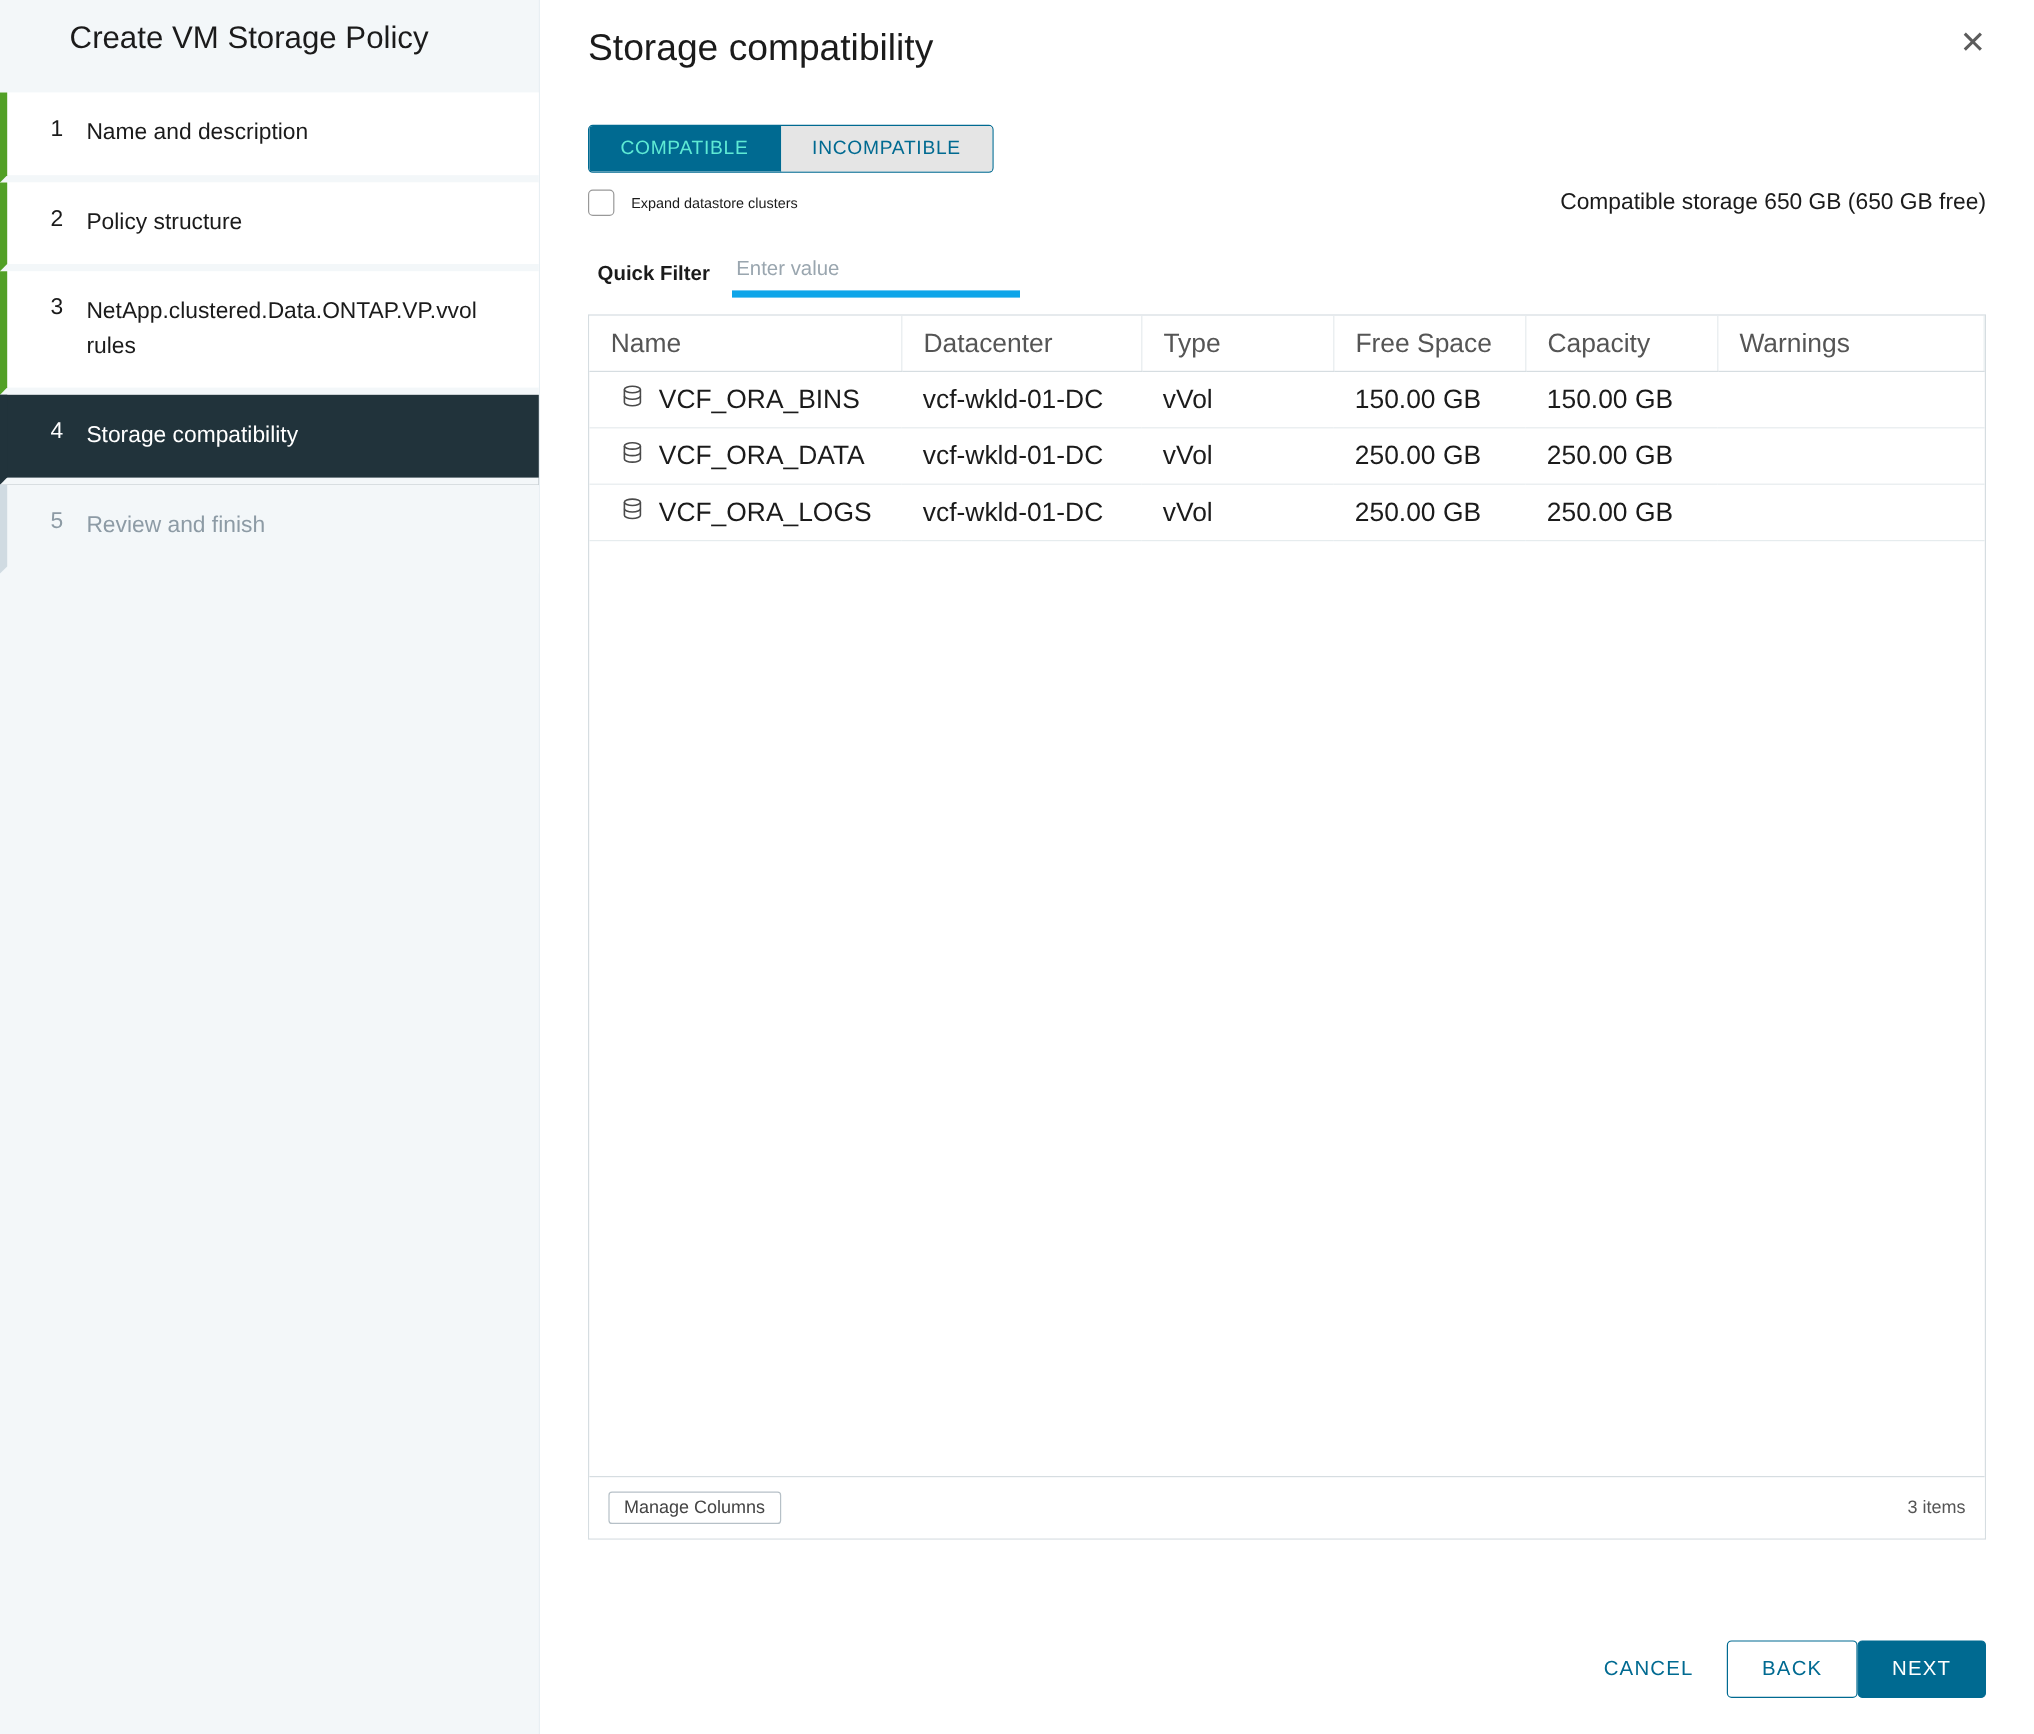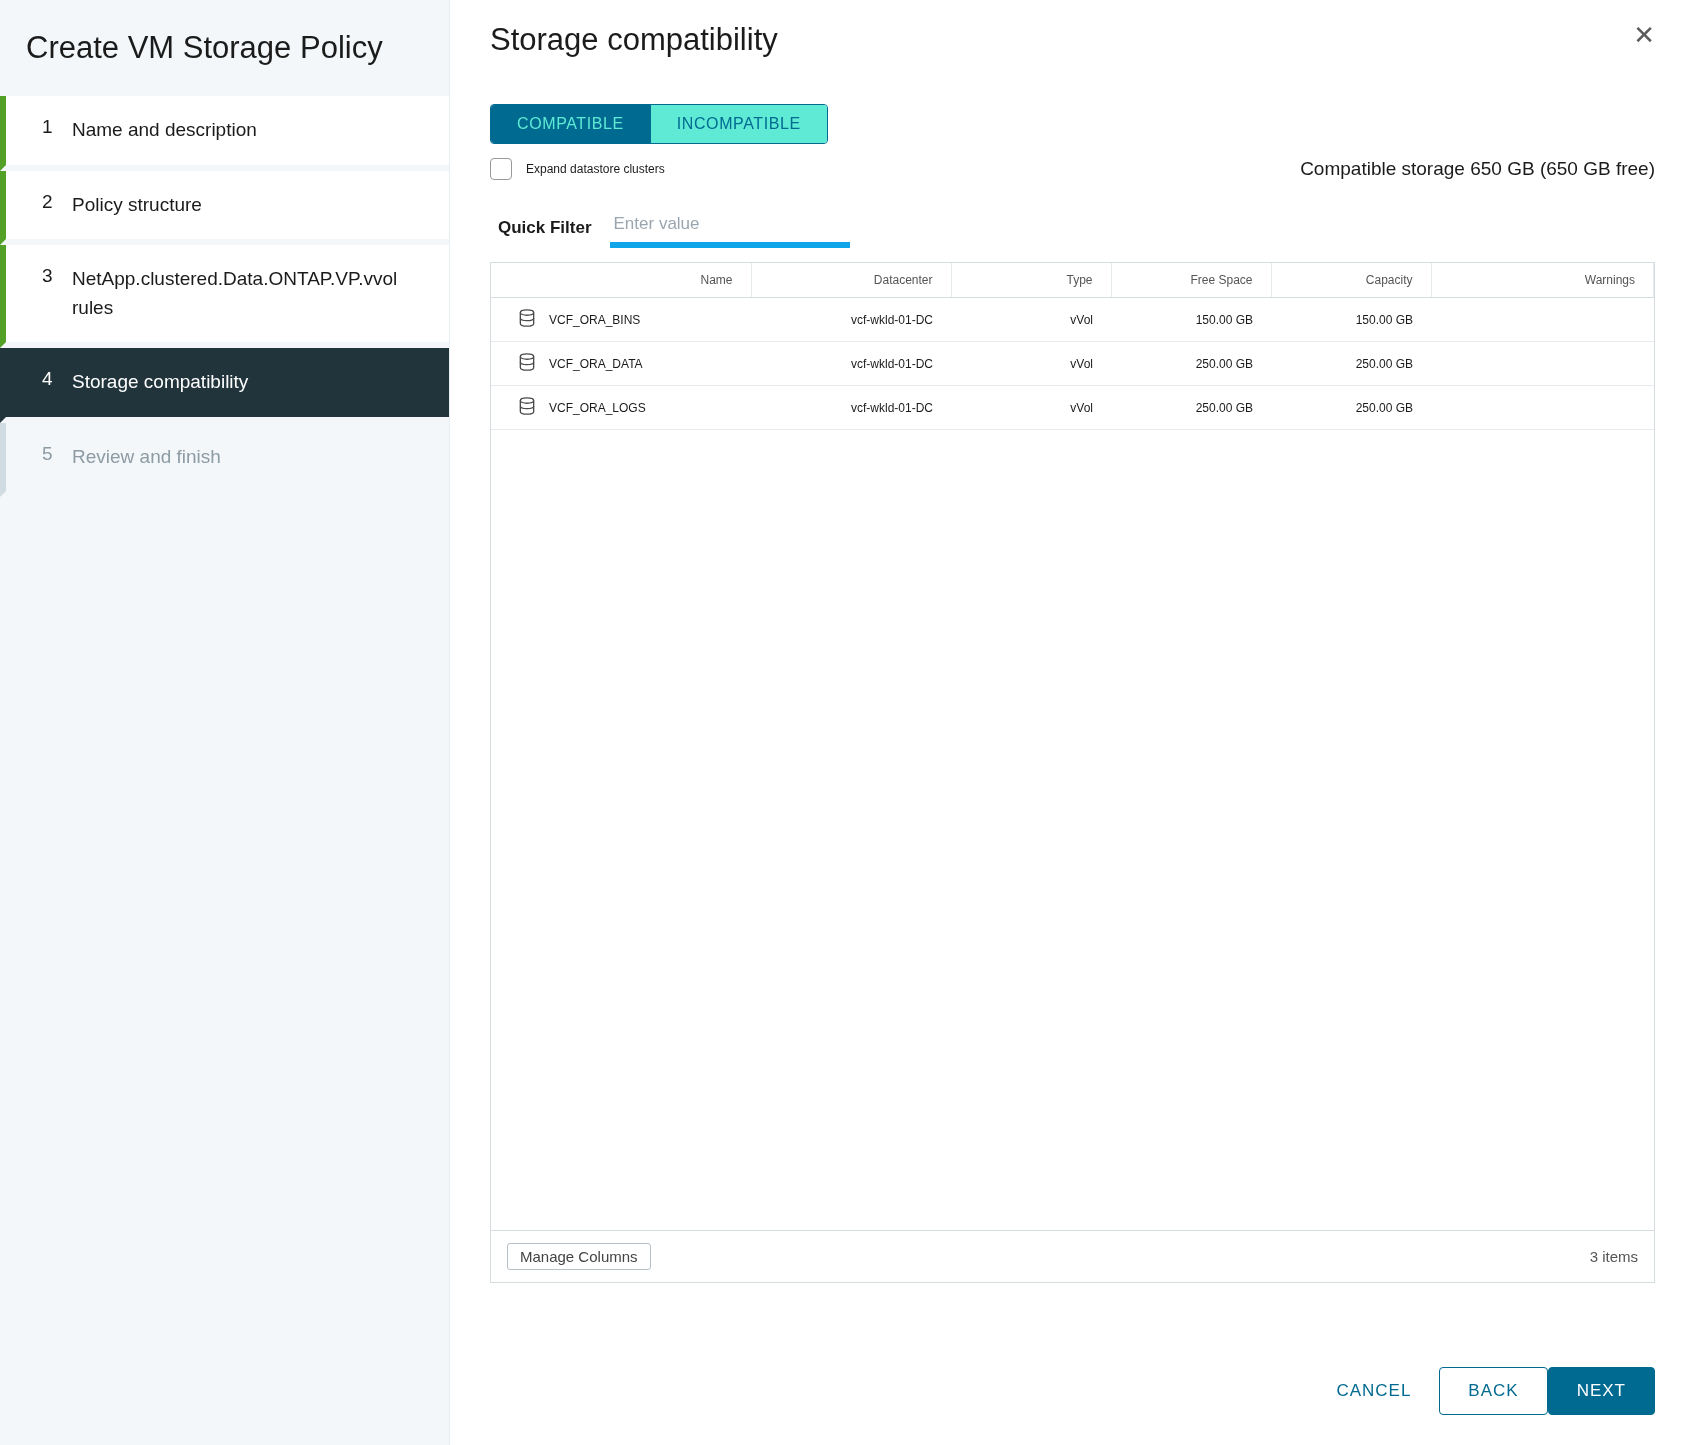--- a/index.html
+++ b/index.html
@@ -15,24 +15,25 @@
   .app { display: flex; height: 100%; }
 
   
   .sidebar {
     width: 450px;
     background: #f3f7f9;
     border-right: 1px solid #e8eff3;
     padding: 0;
   }
   .sidebar-title {
-    font-size: 31px;
+    font-size: 26px;
     font-weight: 400;
-    padding: 30px 26px 30px;
+    padding: 16px 26px 30px;
     color: #1b1b1b;
+    margin-left: 32px;
   }
   .steps { }
   .step {
     display: flex;
     align-items: flex-start;
     padding: 20px 22px 20px 36px;
     background: #fff;
     border-bottom: 6px solid #f3f7f9;
     border-left: 6px solid #52a026;
     font-size: 19px;
@@ -80,21 +81,21 @@
     border: 1px solid #006a91;
     border-radius: 4px;
     overflow: hidden;
     margin-bottom: 14px;
   }
   .tab-btn {
     padding: 10px 26px;
     font-size: 16px;
     letter-spacing: 0.6px;
     font-weight: 500;
-    background: #5eead4;
+    background: #e5e5e5;
     color: #006a91;
     cursor: pointer;
     border: none;
     border-right: 1px solid #006a91;
   }
   .tab-btn:last-child { border-right: none; }
   .tab-btn.active {
     background: #006a91;
     color: #5eead4;
   }
@@ -132,22 +133,22 @@
     border: 1px solid #d6dde1;
     flex: 1;
     display: flex;
     flex-direction: column;
     overflow: hidden;
     min-height: 0;
   }
   .grid-body { flex: 1; overflow: auto; }
   table { width: 100%; border-collapse: collapse; table-layout: fixed; }
   th, td {
-    text-align: right;
-    font-size: 12px;
+    text-align: left;
+    font-size: 22px;
     padding: 10px 18px;
     border-bottom: 1px solid #e6ecee;
     white-space: nowrap;
     overflow: hidden;
     text-overflow: ellipsis;
   }
   th {
     font-weight: 500;
     color: #555;
     border-right: 1px solid #e6ecee;

